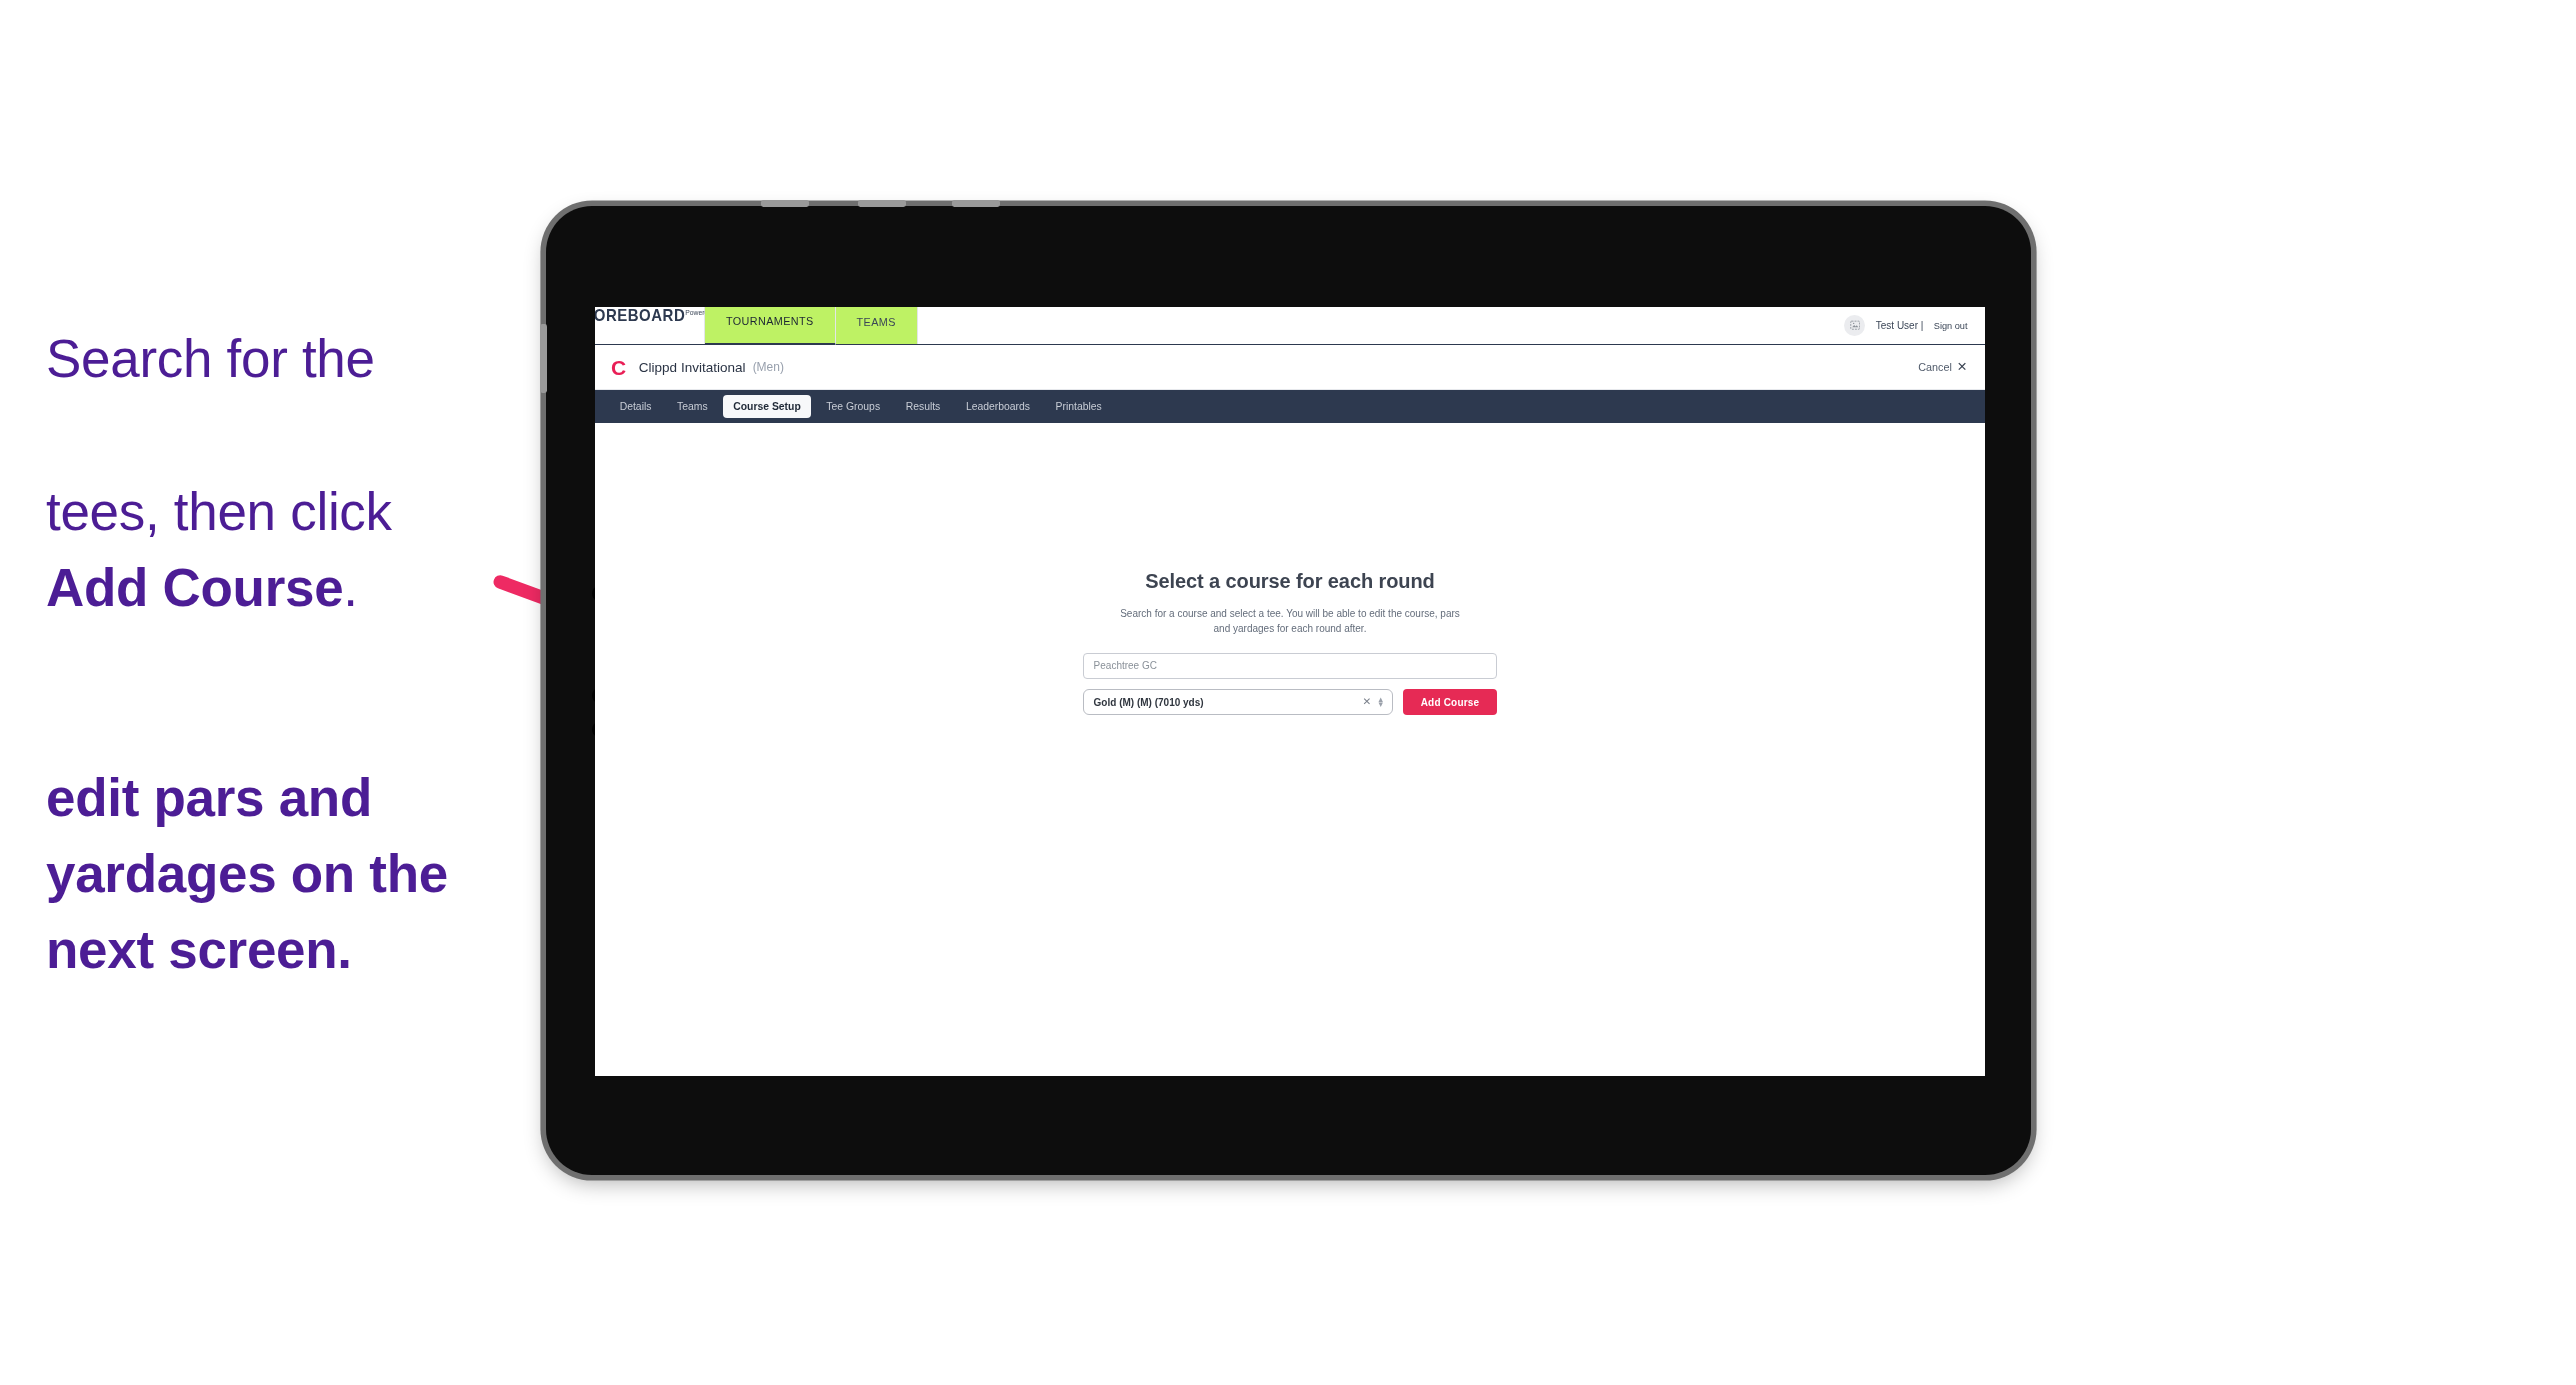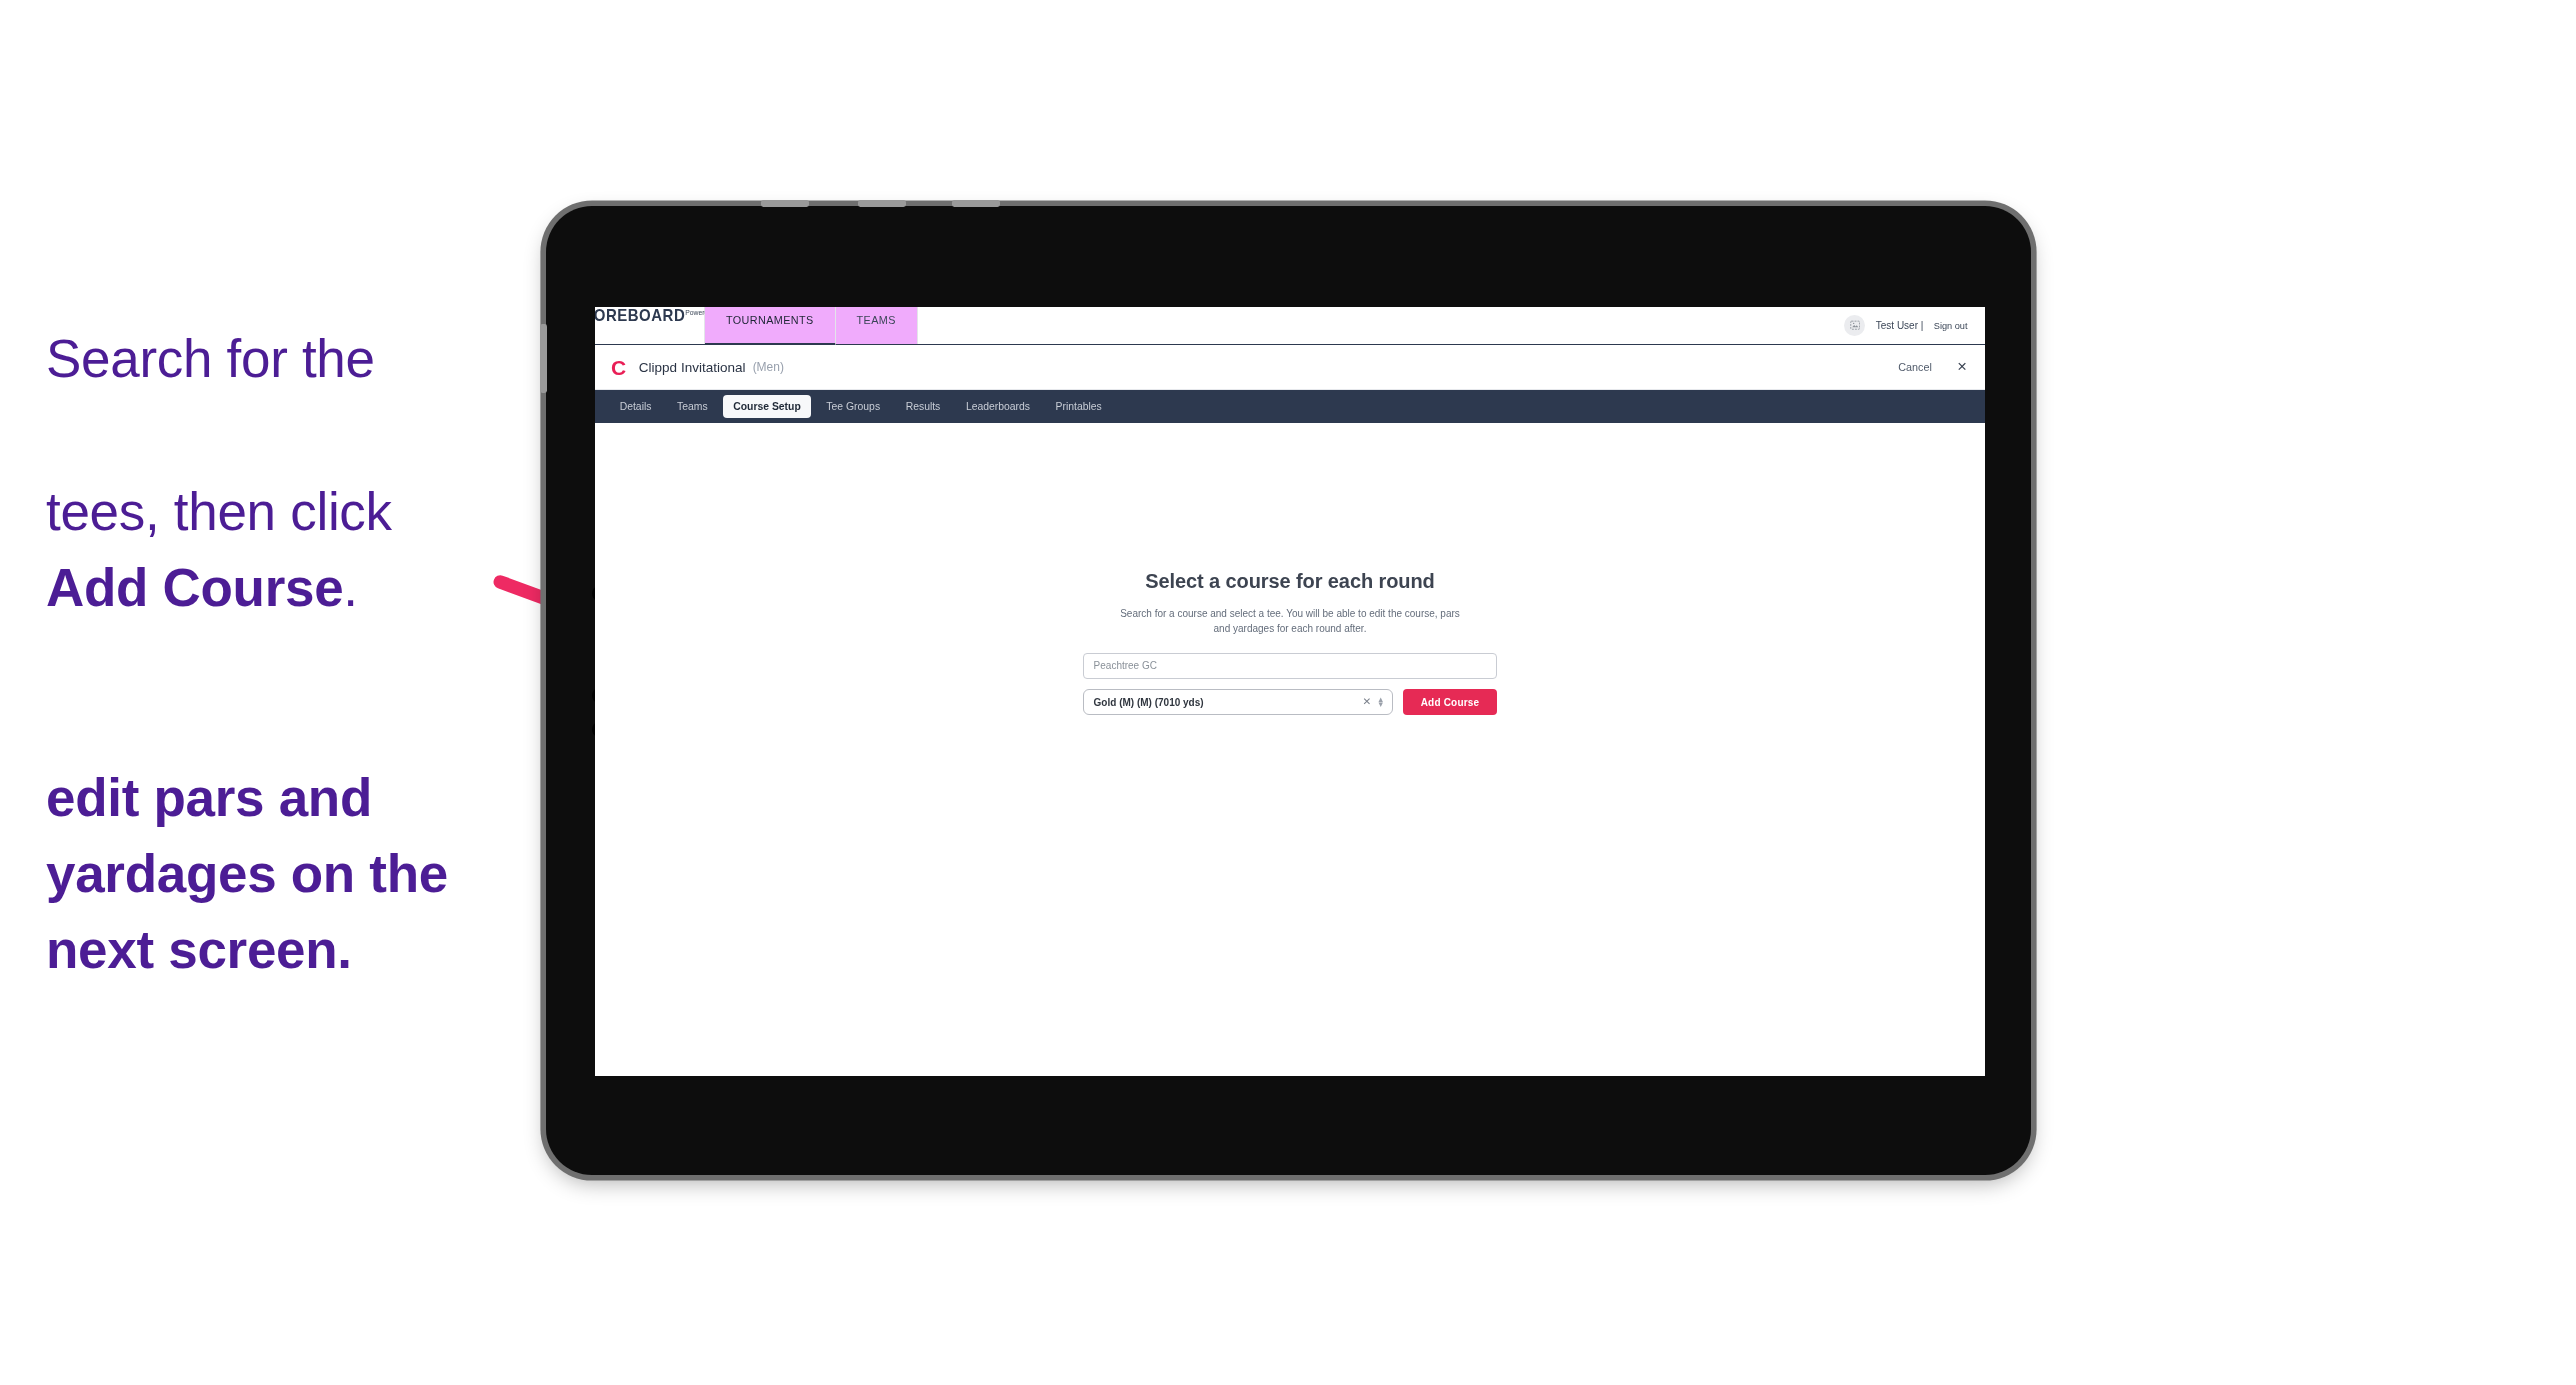--- a/index.html
+++ b/index.html
@@ -117,29 +117,29 @@
   .brand-sub {
     font-size: 6.8px;
     color: #3b4657;
     margin-top: 2.4px;
     white-space: nowrap;
   }
   .brand-clippd { color: #ef3d6a; font-weight: 700; }
 
   .topnav { display: flex; align-items: stretch; }
   .topnav-item {
-    padding: 7px 21px;
-    display: flex;
-    align-items: flex-start;
+    padding: 16px 21px;
+    display: flex;
+    align-items: flex-end;
     font-size: 10.8px;
     letter-spacing: 0.4px;
     color: #3b4657;
     border-right: 0.8px solid #e3e5e9;
     cursor: pointer;
-    background: #f0abfc;
+    background: #bef264;
   }
   .topnav-item.active {
     color: #1d2534;
     border-bottom: 3.2px solid #2d394f;
     margin-bottom: -1.6px;
   }
 
   .topbar-right {
     margin-left: auto;
     display: flex;
@@ -171,21 +171,21 @@
     font-weight: 800;
     color: #e91e56;
     font-family: "Liberation Sans", sans-serif;
     line-height: 1;
     margin-right: 12.7px;
   }
   .tourn-title { font-size: 13.5px; color: #2a3344; }
   .tourn-sub { font-size: 12px; color: #98a0ad; margin-left: 7.2px; }
   .cancel-group {
     margin-left: auto;
-    display: flex; align-items: center; gap: 25px;
+    display: flex; align-items: center; gap: 5px;
     cursor: pointer;
     text-align: center;
   }
   .cancel-text { font-size: 10.8px; color: #515b6b; }
   .cancel-x { font-size: 12.7px; color: #3a4352; line-height: 1; }
 
   
   .tabbar {
     height: 33px;
     background: #2d394f;

